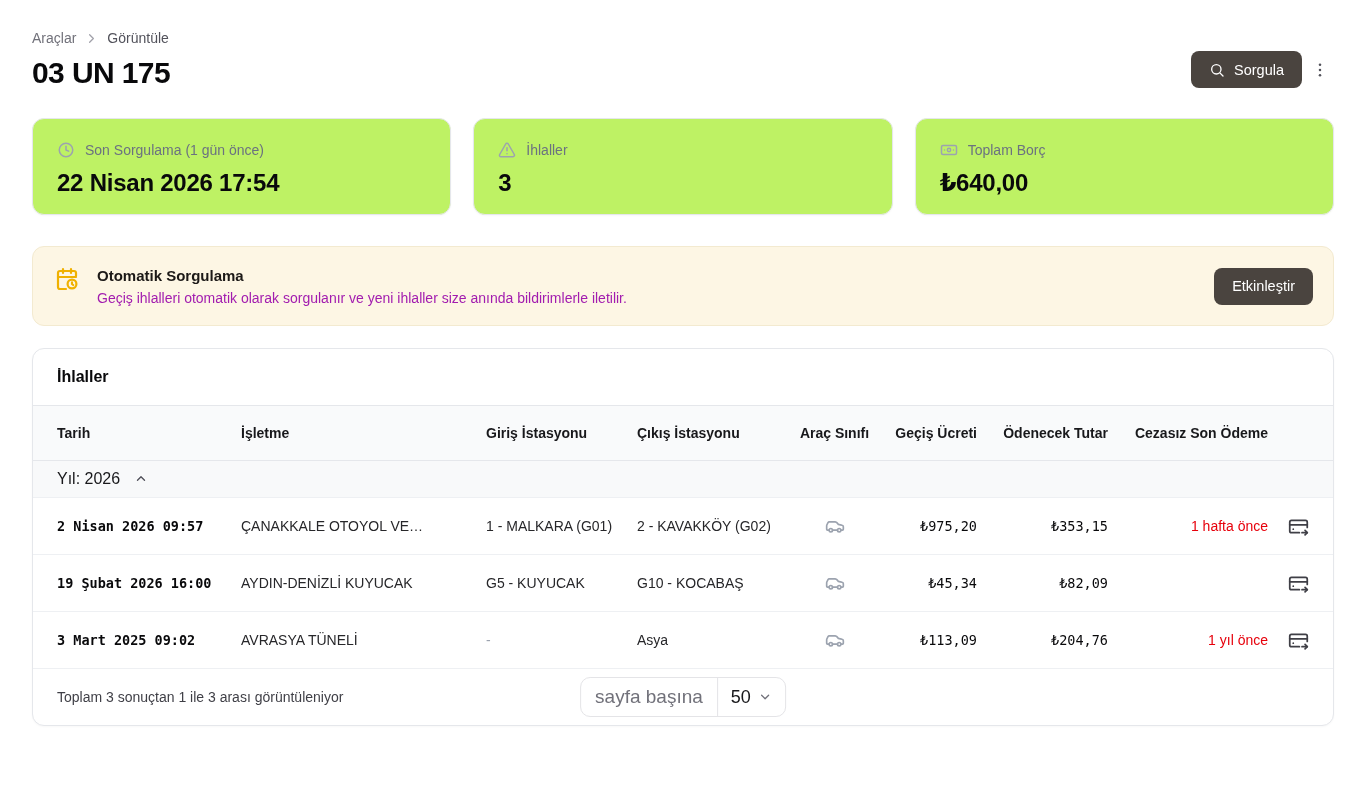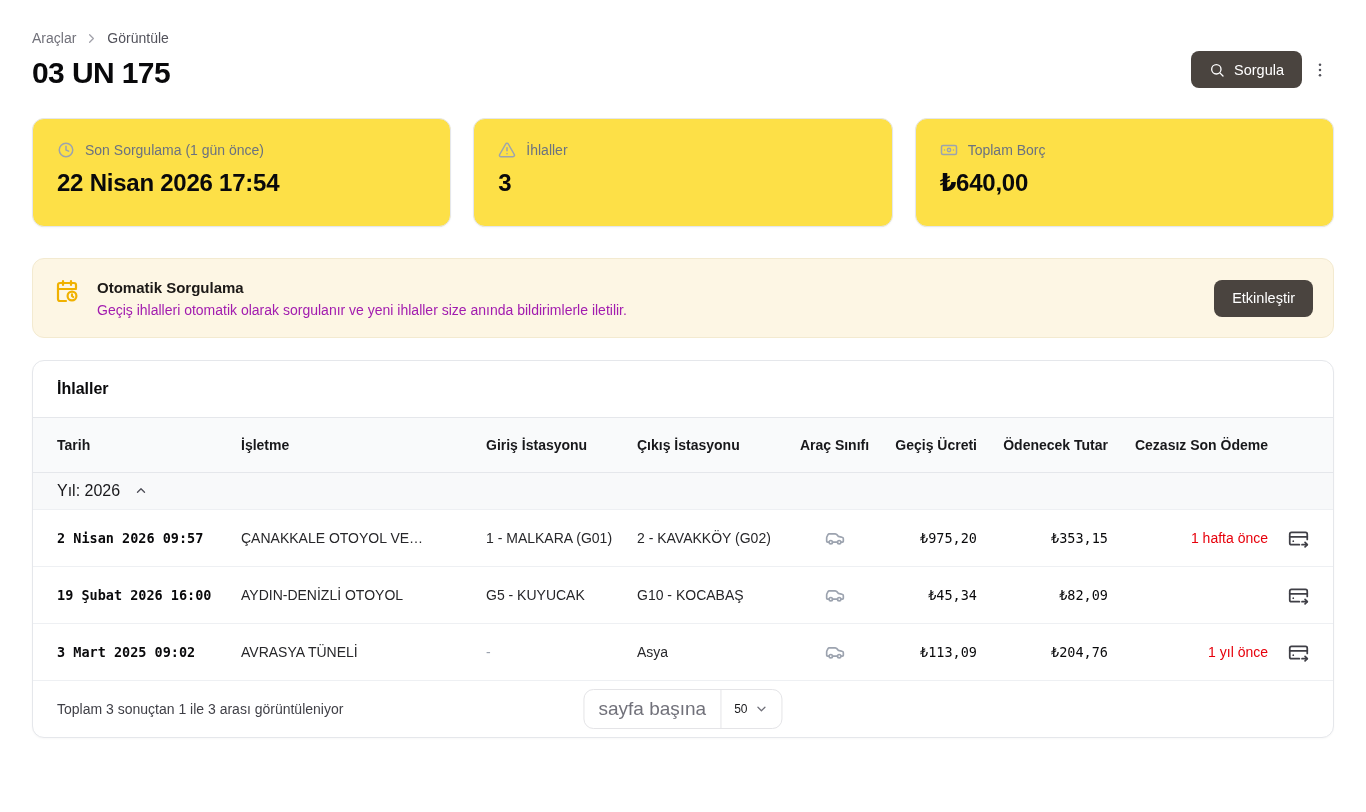--- a/index.html
+++ b/index.html
@@ -16,22 +16,22 @@
   h1.title { margin-top:10px; font-size:30px; font-weight:800; letter-spacing:-0.02em; color:#09090b; }
   .ph-right { display:flex; align-items:center; gap:4px; padding-bottom:2px; }
   .btn-dark { display:flex; align-items:center; gap:9px; background:#4a443f; color:#fff;
     border:none; border-radius:8px; height:37px; padding:0 18px; font-size:14.5px;
     font-family:inherit; cursor:pointer; }
   .kebab-btn { background:none; border:none; width:28px; height:36px; display:flex;
     align-items:center; justify-content:center; cursor:pointer; color:#52525b; }
 
   
   .stats { display:flex; gap:22px; margin-top:28px; }
-  .card { flex:1; border:1px solid #e5e7eb; border-radius:12px; background:#fde047;
-    padding:22px 24px; height:109px; box-shadow:0 1px 2px rgba(0,0,0,.03); }
+  .card { flex:1; border:1px solid #e5e7eb; border-radius:12px; background:#bef264;
+    padding:22px 24px; height:97px; box-shadow:0 1px 2px rgba(0,0,0,.03); }
   .card-label { display:flex; align-items:center; gap:10px; font-size:14px; color:#6b7280; }
   .card-label .ic { color:#9ca3af; display:flex; }
   .card-value { margin-top:10px; font-size:24px; font-weight:700; letter-spacing:-0.01em; color:#09090b; }
 
   
   .banner { margin-top:31px; background:#fdf6e4; border:1px solid #f3ead0; border-radius:12px;
     padding:18px 20px 18px 22px; display:flex; align-items:center; gap:18px; min-height:80px; }
   .banner .b-icon { color:#f0b100; display:flex; align-self:flex-start; margin-top:2px; }
   .banner .b-text { flex:1; }
   .banner .b-title { font-size:15px; font-weight:700; color:#1c1917; }
@@ -60,21 +60,21 @@
   .pay-btn { background:none; border:none; color:#3f3f46; display:flex; cursor:pointer; padding:0; }
   .dash { color:#9ca3af; }
 
   
   .tfoot { position:relative; height:56px; display:flex; align-items:center; padding:0 24px; }
   .tfoot .summary { font-size:14px; color:#3f3f46; }
   .per-page { position:absolute; left:50%; transform:translateX(-50%); display:flex; align-items:stretch;
     border:1px solid #e4e4e7; border-radius:10px; height:40px; background:#fff; overflow:hidden; }
   .pp-label { display:flex; align-items:center; padding:0 14px; font-size:19px; color:#71717a;
     border-right:1px solid #e4e4e7; }
-  .pp-value { display:flex; align-items:center; gap:7px; padding:0 13px; font-size:12px;
+  .pp-value { display:flex; align-items:center; gap:7px; padding:0 13px; font-size:18px;
     color:#18181b; background:none; border:none; font-family:inherit; cursor:pointer; }
   .pp-value .chev { color:#71717a; display:flex; }
 
   svg { display:block; }
 </style>
 </head>
 <body>
 
 <div class="page">
 
@@ -222,21 +222,21 @@
               <path d="M6 15h.01"></path>
               <path d="M16 19h6"></path>
               <path d="m19.5 16.5 2.5 2.5-2.5 2.5"></path>
             </svg>
         </span>
       </button>
     </div>
 
     <div class="tr data">
       <span class="mono cell-date">19 Şubat 2026 16:00</span>
-      <span class="cell-text">AYDIN-DENİZLİ OTOYOL</span>
+      <span class="cell-text">AYDIN-DENİZLİ KUYUCAK</span>
       <span class="cell-text">G5 - KUYUCAK</span>
       <span class="cell-text">G10 - KOCABAŞ</span>
       <span class="car c-center">
         <svg width="20" height="20" viewBox="0 0 24 24" fill="none" stroke="currentColor" stroke-width="2" stroke-linecap="round" stroke-linejoin="round">
             <path d="M19 17h2c.6 0 1-.4 1-1v-3c0-.9-.7-1.7-1.5-1.9C18.7 10.6 16 10 16 10s-1.3-1.4-2.2-2.3c-.5-.4-1.1-.7-1.8-.7H5c-.6 0-1.1.4-1.4.9l-1.4 2.9A3.7 3.7 0 0 0 2 12v4c0 .6.4 1 1 1h2"></path>
             <circle cx="7" cy="17" r="2"></circle>
             <path d="M9 17h6"></path>
             <circle cx="17" cy="17" r="2"></circle>
           </svg>
       </span>

